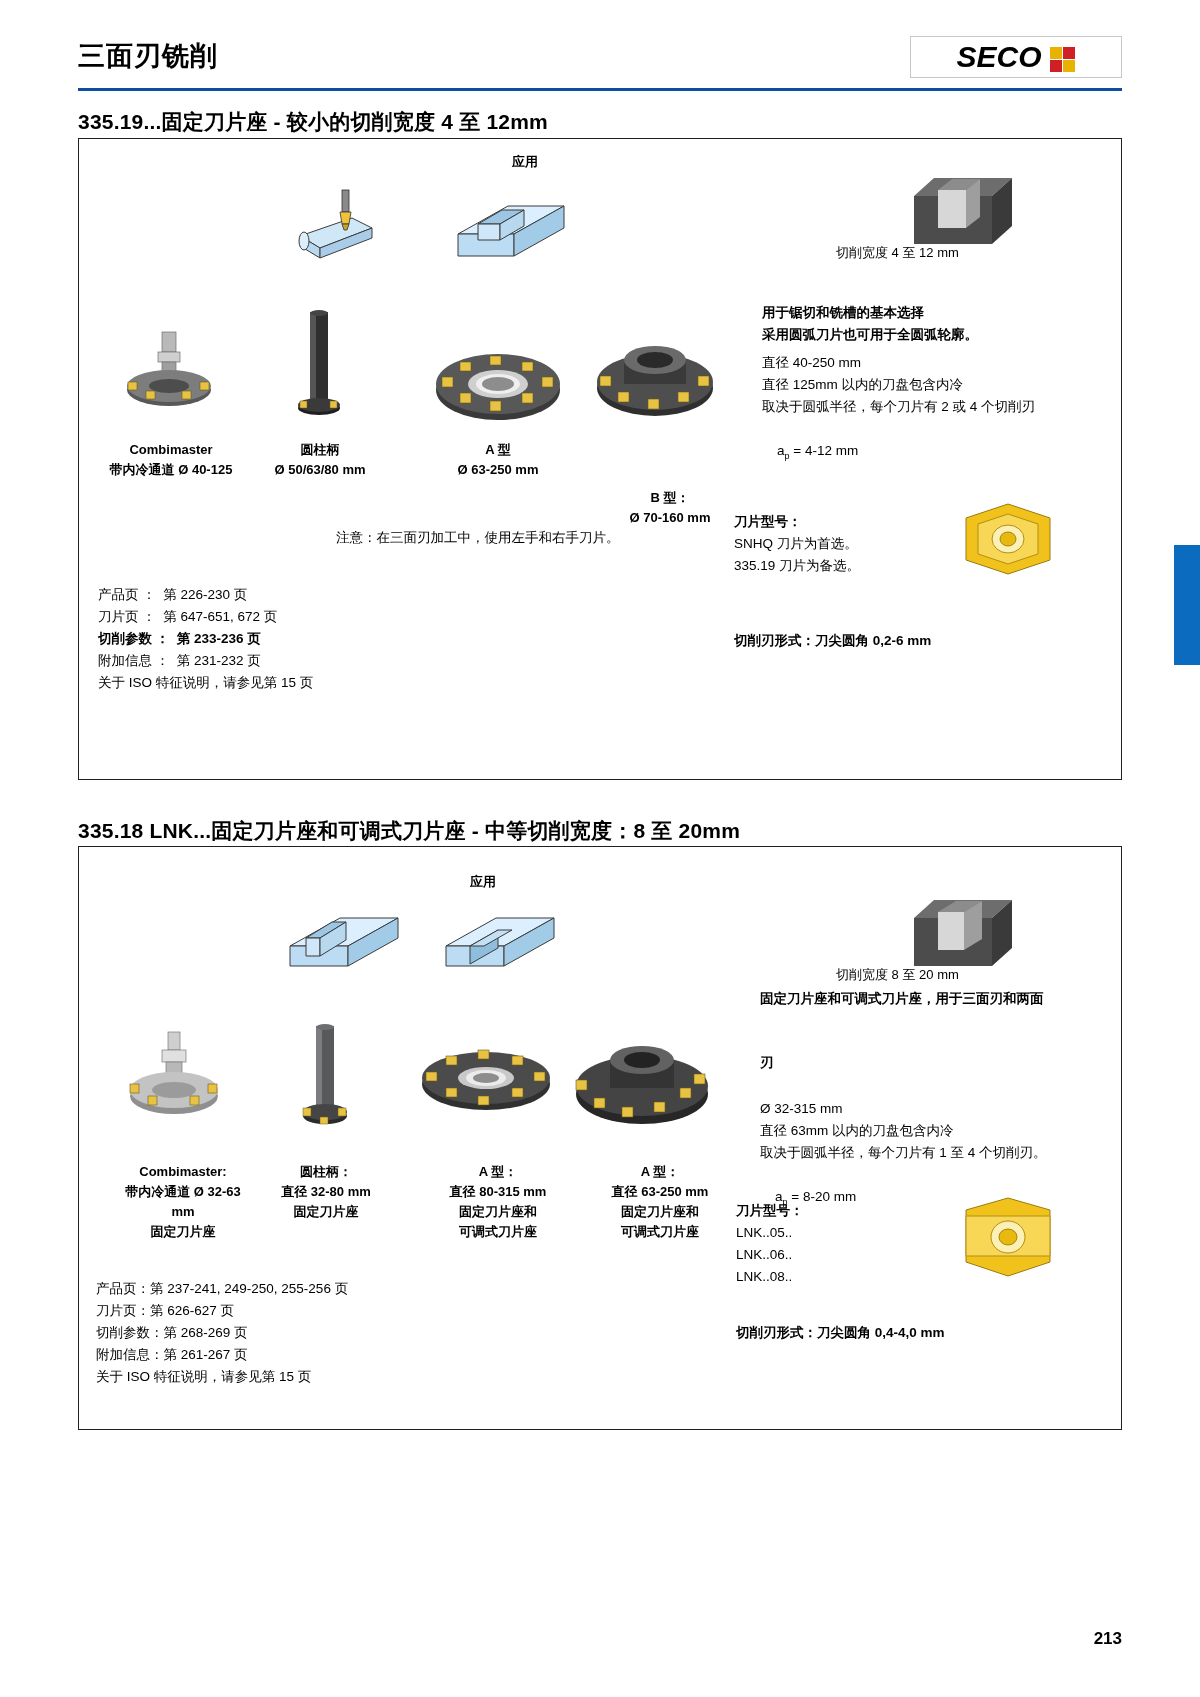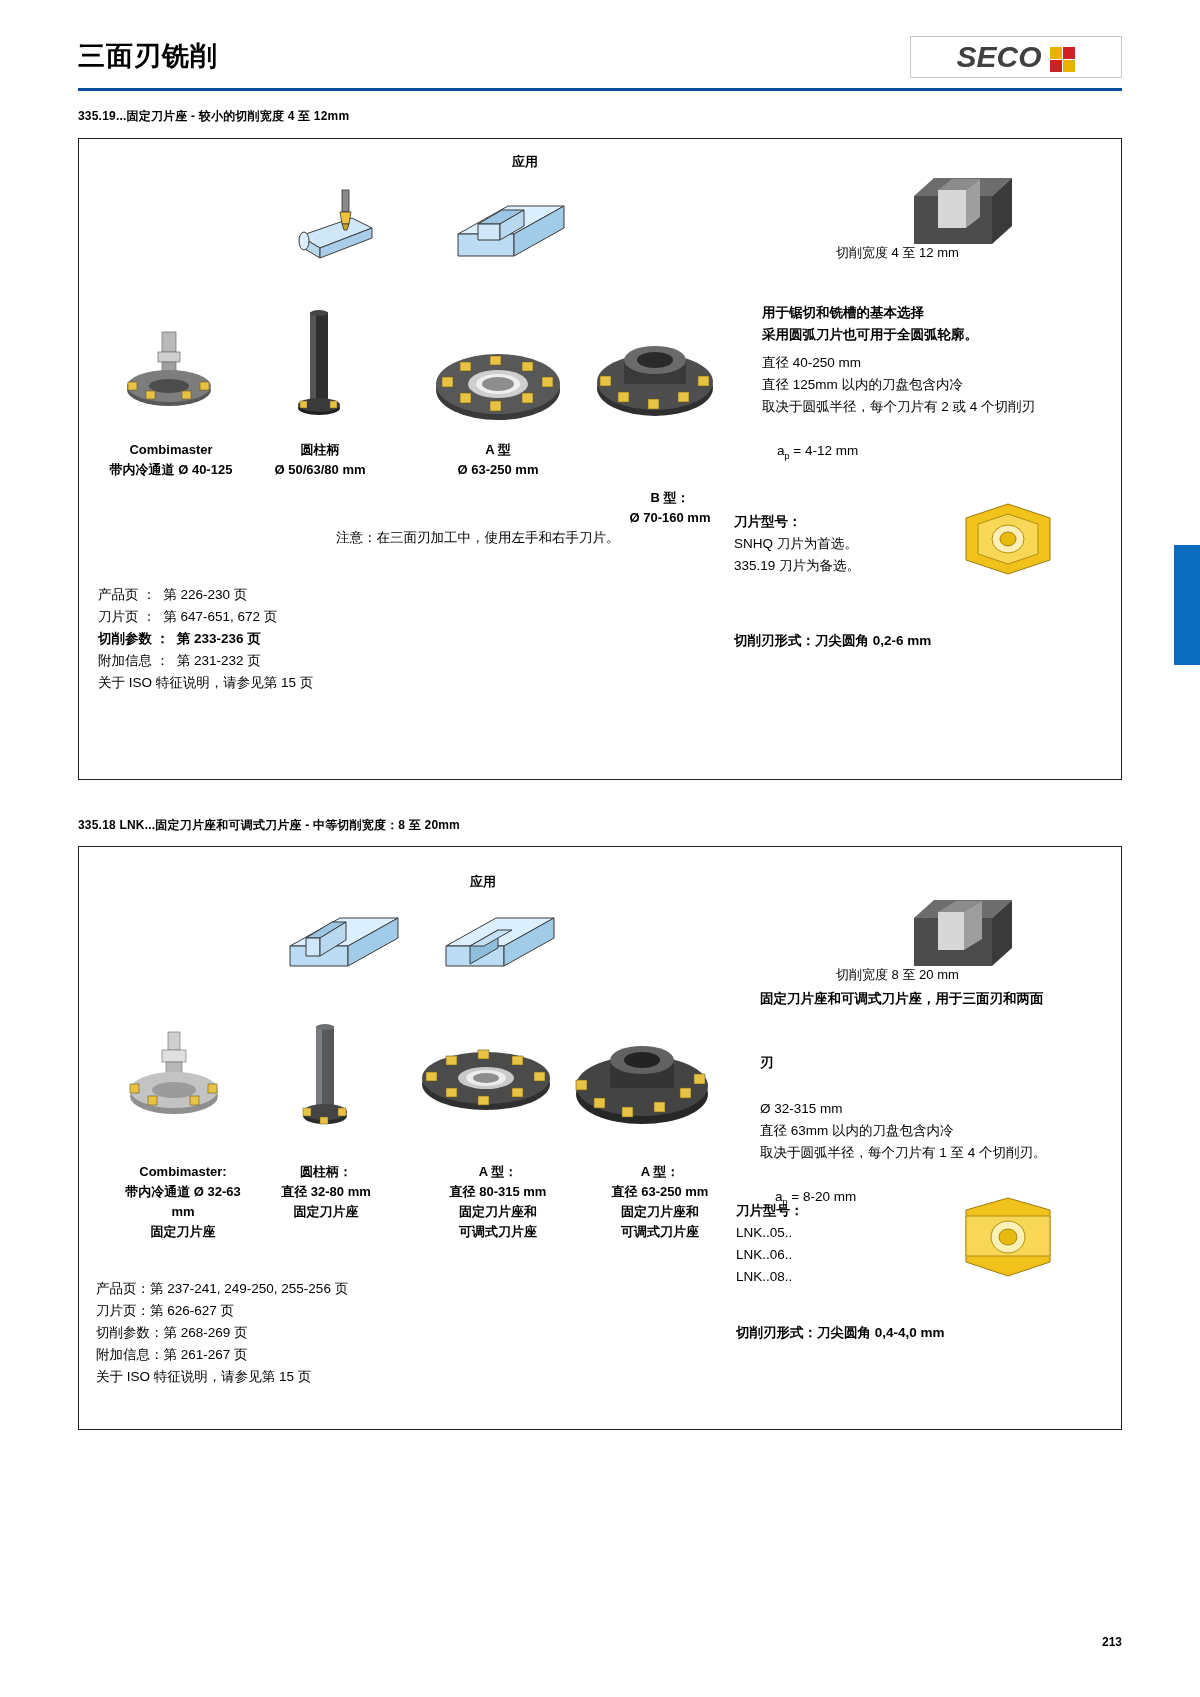--- a/index.html
+++ b/index.html
@@ -45,21 +45,21 @@
     height: 40px;
     background: #ffffff;
     border: 1px solid #c8c8c8;
     display: flex;
     align-items: center;
     justify-content: center;
   }
   .logo-text {
     font-size: 30px;
     font-weight: bold;
-    color: #404040;
+    color: #000000;
     letter-spacing: 0px;
     font-style: italic;
   }
   .logo-squares {
     display: inline-block;
     width: 26px;
     height: 26px;
     margin-left: 8px;
     position: relative;
     top: 3px;
@@ -87,21 +87,21 @@
     position: absolute;
     right: 0;
     top: 545px;
     width: 26px;
     height: 120px;
     background: #0b6cbf;
   }
   
   .sec-title {
     position: absolute;
-    font-size: 12px;
+    font-size: 21px;
     font-weight: bold;
     letter-spacing: 0.2px;
   }
   .panel {
     position: absolute;
     border: 1px solid #231f20;
     background: #ffffff;
   }
   .label {
     position: absolute;
@@ -139,21 +139,21 @@
 
   .note {
     position: absolute;
     font-size: 13.5px;
   }
 
   .pagenum {
     position: absolute;
     right: 78px;
     bottom: 48px;
-    font-size: 12px;
+    font-size: 17px;
     font-weight: bold;
   }
   sub { font-size: 9px; }
 
   
   .gfx { position: absolute; }
 
   svg { display:block; overflow: visible; }
 </style>
 </head>

